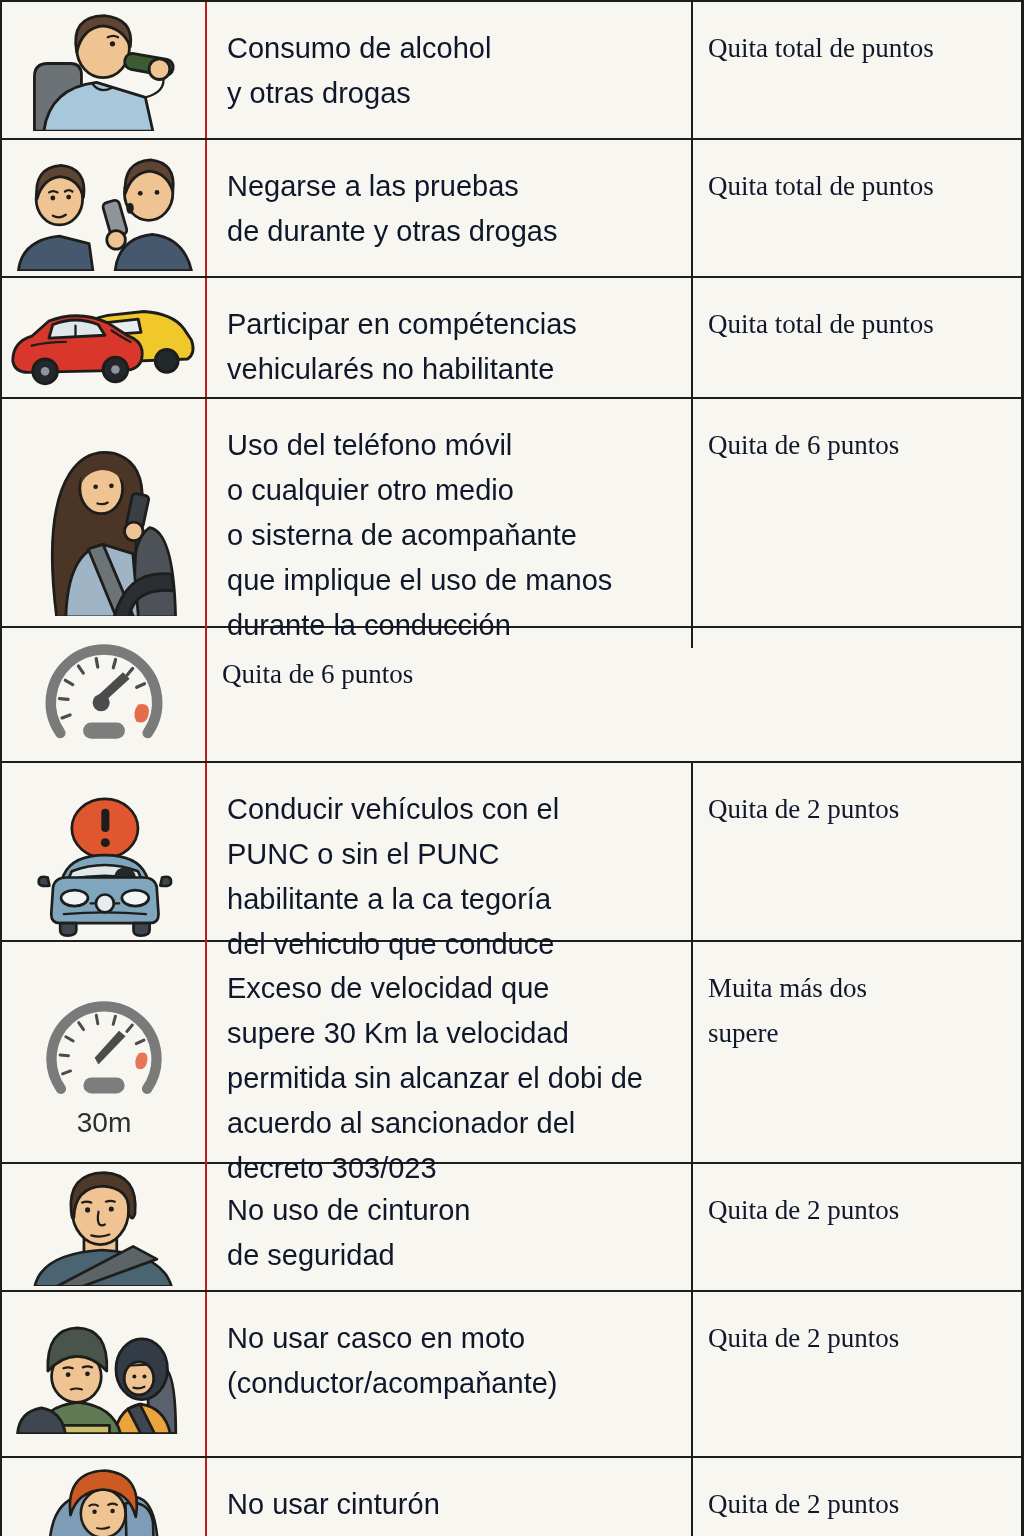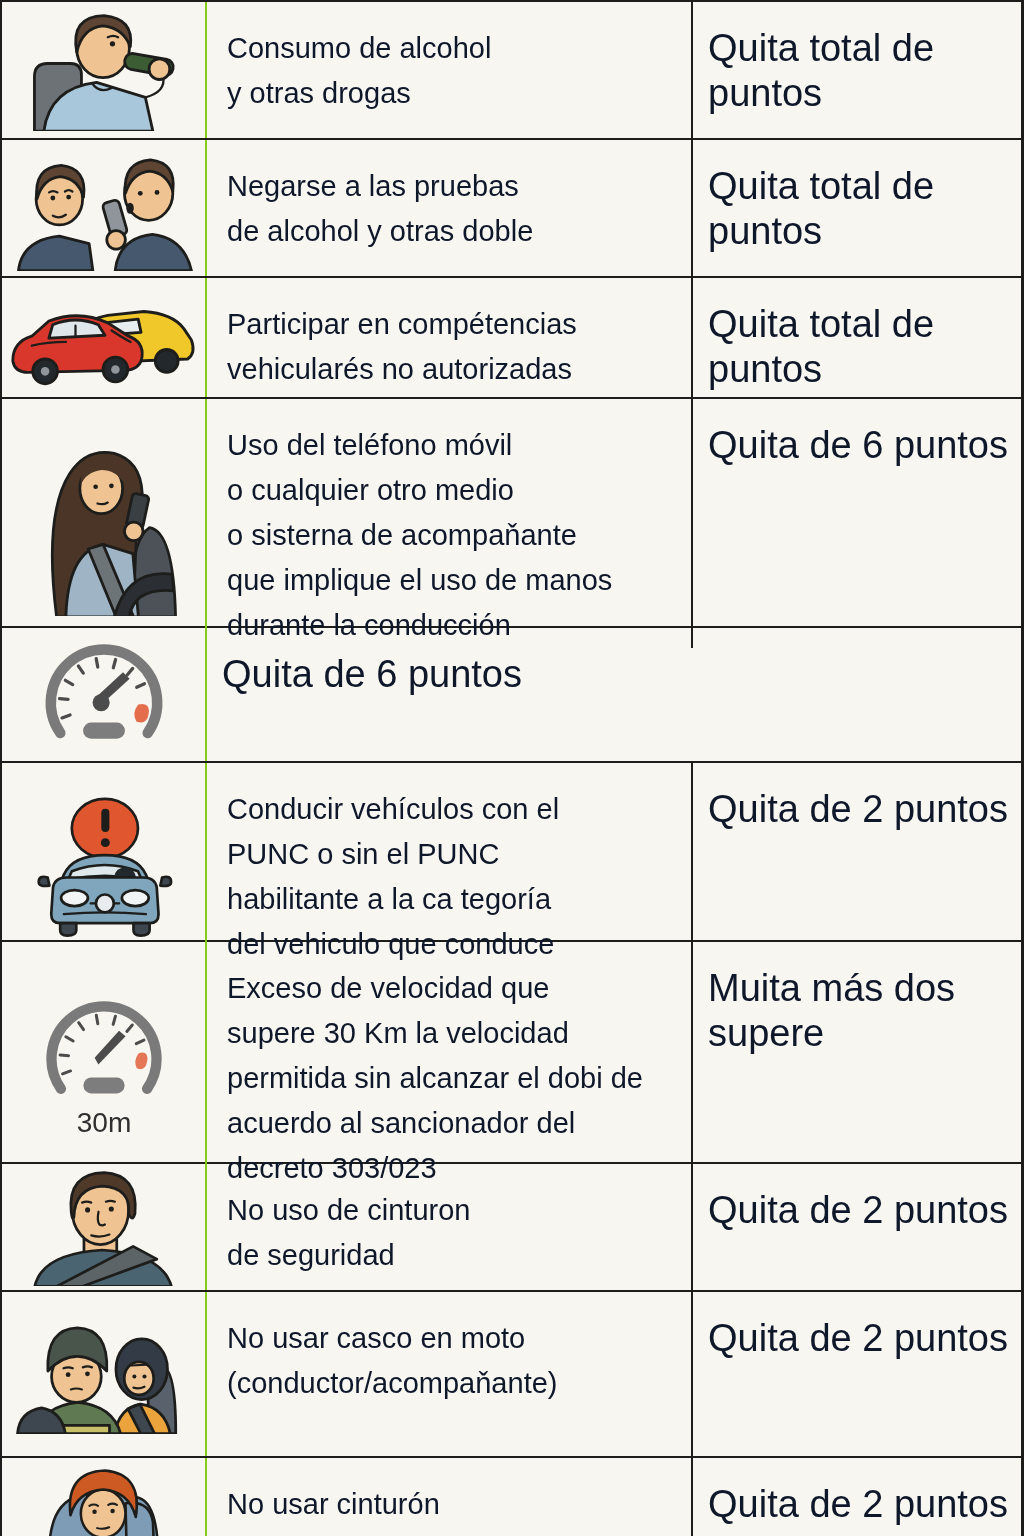--- a/index.html
+++ b/index.html
@@ -13,24 +13,24 @@
     border-right:3px solid #1d1d1b;
     overflow:hidden;
     font-family:"Liberation Sans", sans-serif;
     color:#0f172a;
   }
   .row{display:grid;grid-template-columns:205px 486px 1fr;border-bottom:2px solid #1d1d1b;box-sizing:border-box;}
   .row:last-child{border-bottom:none;}
   .r1{height:138px}.r2{height:138px}.r3{height:121px}.r4{height:229px}.r5{height:135px}
   .r6{height:179px}.r7{height:222px}.r8{height:128px}.r9{height:166px}.r10{height:116px}
   .cell{box-sizing:border-box;}
-  .icon-cell{display:flex;align-items:center;justify-content:center;border-right:2px solid #84cc16;overflow:hidden;}
+  .icon-cell{display:flex;align-items:center;justify-content:center;border-right:2px solid #b91c1c;overflow:hidden;}
   .desc-cell{border-right:2px solid #1d1d1b;}
   .desc{padding:24px 6px 0 20px;font-size:29px;line-height:45px;white-space:pre-line;}
-  .penalty{padding:24px 4px 0 15px;font-size:38px;line-height:45px;white-space:pre-line;}
+  .penalty{padding:24px 4px 0 15px;font-size:27px;line-height:45px;white-space:pre-line;font-family:Liberation Serif, serif;}
   .o{stroke:#1d1d1b;stroke-width:3;stroke-linejoin:round;stroke-linecap:round;}
   .thin{stroke:#1d1d1b;stroke-width:2.4;fill:none;stroke-linecap:round;}
 </style>
 </head>
 <body>
 
 <div class="sheet">
 
   <div class="row r1">
     <div class="cell icon-cell">
@@ -75,21 +75,21 @@
           <circle cx="157" cy="51" r="2.6" fill="#1d1d1b"></circle>
         <ellipse cx="128" cy="68" rx="4" ry="6" fill="#1d1d1b"></ellipse>
         <g transform="rotate(-16 112 80)">
           <rect class="o" x="103" y="60" width="18" height="38" rx="5" fill="#8f959a"></rect>
         </g>
         <circle class="o" cx="113" cy="102" r="10" fill="#efc492"></circle>
       </svg>
     </div>
     <div class="cell desc-cell">
       <div class="desc">Negarse a las pruebas
-de alcohol y otras doble</div>
+de durante y otras drogas</div>
     </div>
     <div class="cell">
       <div class="penalty">Quita total de puntos</div>
     </div>
   </div>
 
   <div class="row r3">
     <div class="cell icon-cell">
       <svg width="190" viewBox="0 0 200 115">
         <path class="o" d="M70 72 L76 52 Q82 38 104 34 L142 30 Q172 32 184 48 L192 60 Q197 74 188 80 L84 84 Q72 82 70 72 Z" fill="#f0c829"></path>
@@ -99,21 +99,21 @@
         <path class="o" d="M46 44 Q70 34 94 44 L101 55 L42 58 Z" fill="#dfe7ea"></path>
         <path class="thin" d="M70 45 L70 57 M24 66 Q40 62 60 62 M108 50 Q120 58 128 62"></path>
         <circle class="o" cx="38" cy="93" r="13" fill="#23282c"></circle>
           <circle cx="38" cy="93" r="4.5" fill="#8f959a"></circle>
         <circle class="o" cx="112" cy="91" r="13" fill="#23282c"></circle>
           <circle cx="112" cy="91" r="4.5" fill="#8f959a"></circle>
       </svg>
     </div>
     <div class="cell desc-cell">
       <div class="desc">Participar en compétencias
-vehicularés no autorizadas</div>
+vehicularés no habilitante</div>
     </div>
     <div class="cell">
       <div class="penalty">Quita total de puntos</div>
     </div>
   </div>
 
   <div class="row r4">
     <div class="cell icon-cell">
       <svg width="158" viewBox="0 0 170 200">
         <path class="o" d="M118 200 Q110 120 134 104 Q160 108 162 200 Z" fill="#4c5257"></path>

